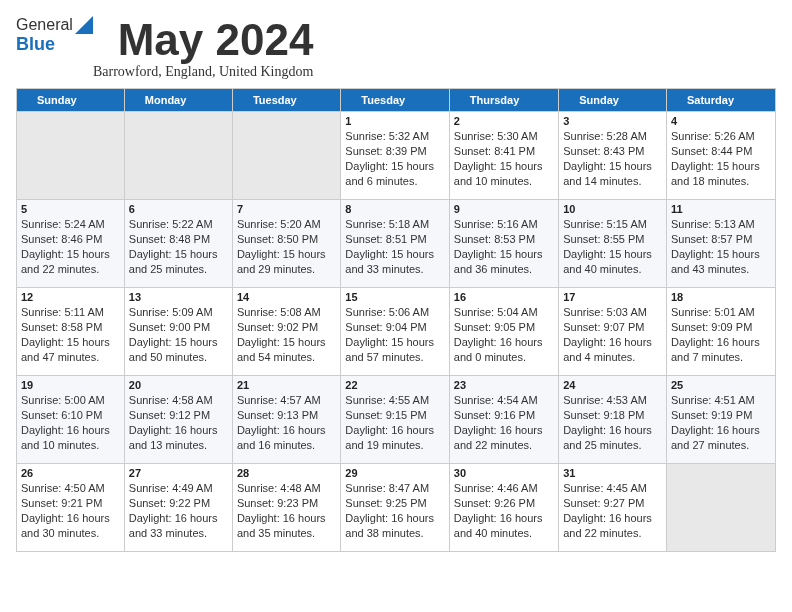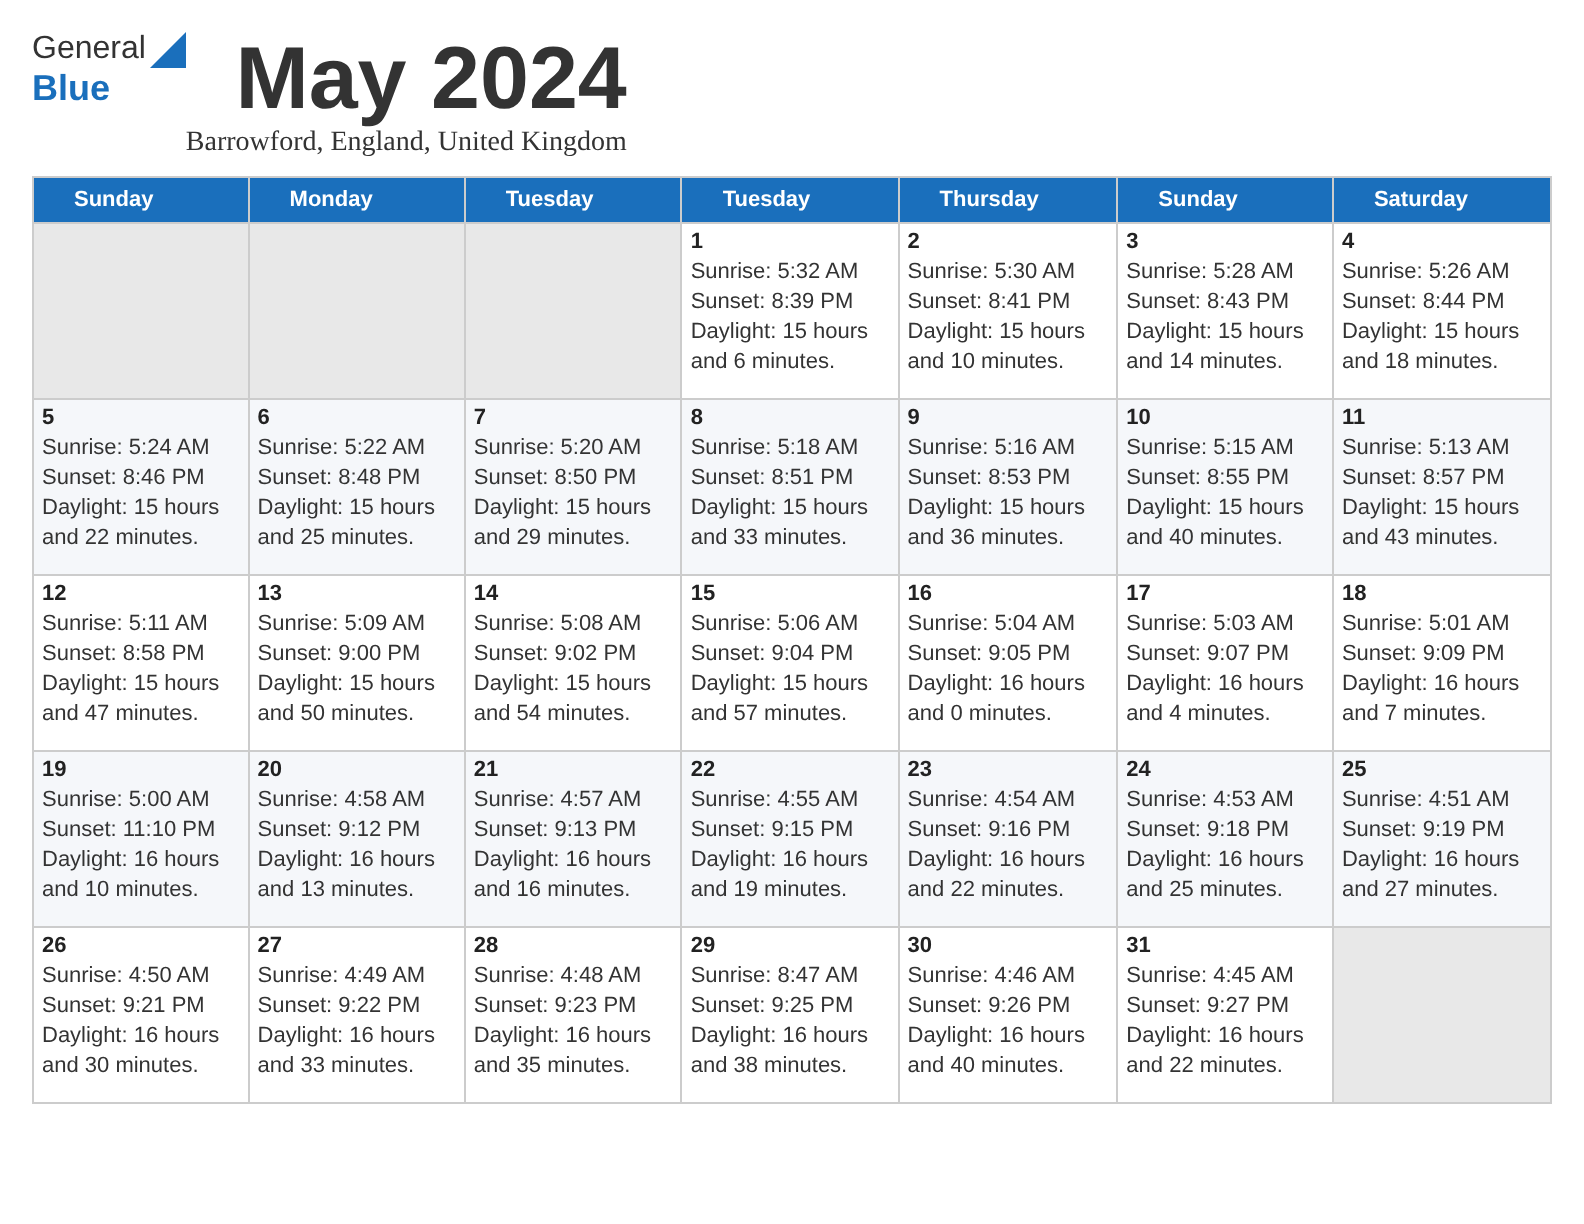--- a/index.html
+++ b/index.html
@@ -192,21 +192,21 @@
             <div class="day-info"><span>Sunrise: 5:03 AM</span><br><span>Sunset: 9:07 PM</span><br><span>Daylight: 16 hours</span><br><span>and 4 minutes.</span></div>
           </td>
           <td>
             <div class="day-number">18</div>
             <div class="day-info"><span>Sunrise: 5:01 AM</span><br><span>Sunset: 9:09 PM</span><br><span>Daylight: 16 hours</span><br><span>and 7 minutes.</span></div>
           </td>
         </tr>
         <tr>
           <td>
             <div class="day-number">19</div>
-            <div class="day-info"><span>Sunrise: 5:00 AM</span><br><span>Sunset: 11:10 PM</span><br><span>Daylight: 16 hours</span><br><span>and 10 minutes.</span></div>
+            <div class="day-info"><span>Sunrise: 5:00 AM</span><br><span>Sunset: 6:10 PM</span><br><span>Daylight: 16 hours</span><br><span>and 10 minutes.</span></div>
           </td>
           <td>
             <div class="day-number">20</div>
             <div class="day-info"><span>Sunrise: 4:58 AM</span><br><span>Sunset: 9:12 PM</span><br><span>Daylight: 16 hours</span><br><span>and 13 minutes.</span></div>
           </td>
           <td>
             <div class="day-number">21</div>
             <div class="day-info"><span>Sunrise: 4:57 AM</span><br><span>Sunset: 9:13 PM</span><br><span>Daylight: 16 hours</span><br><span>and 16 minutes.</span></div>
           </td>
           <td>

